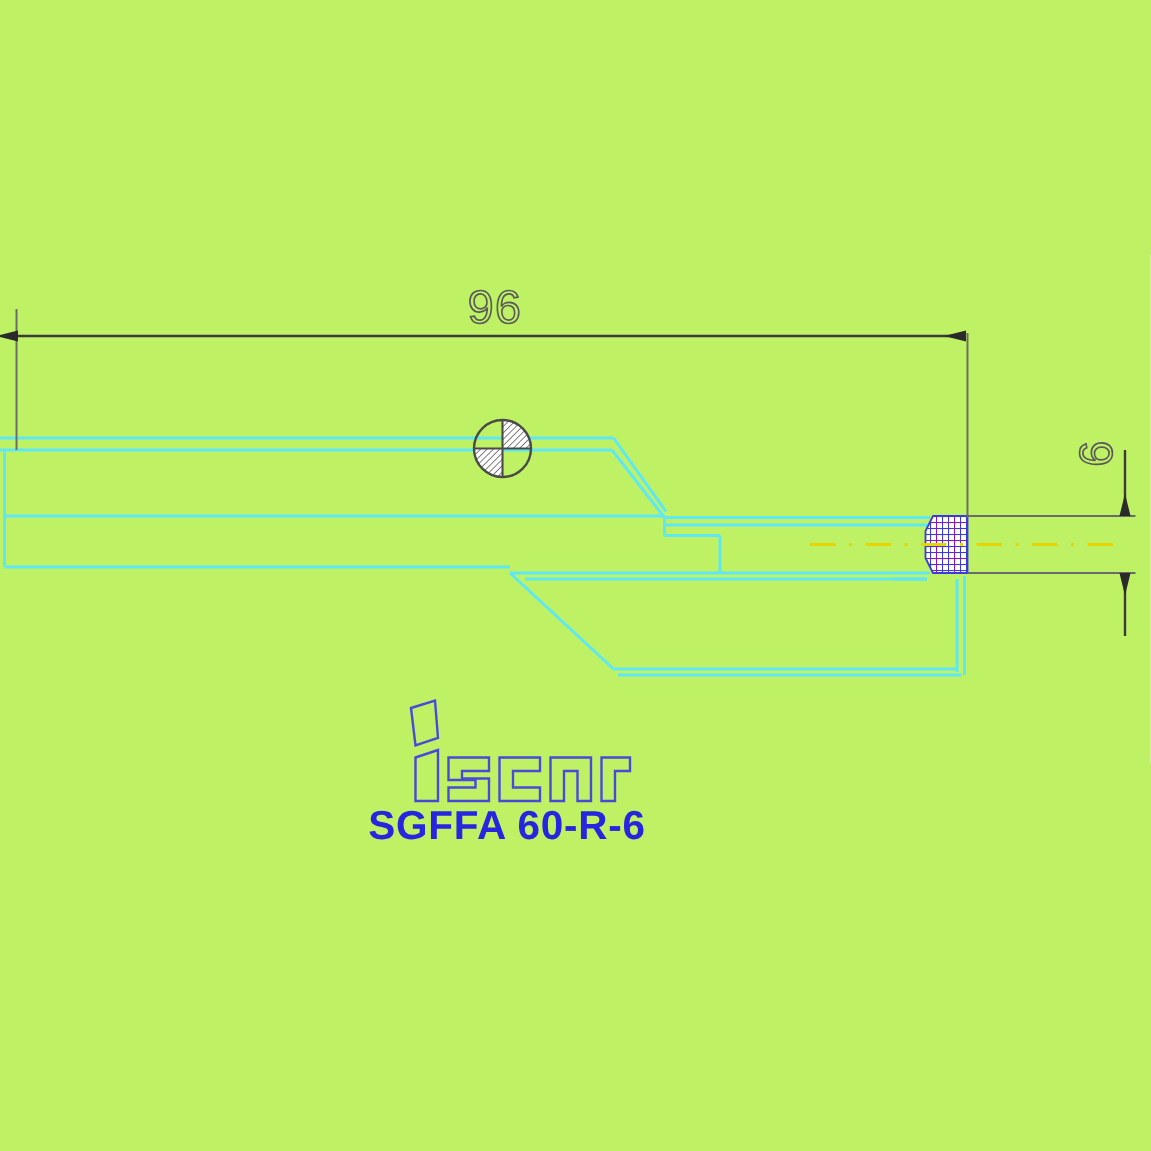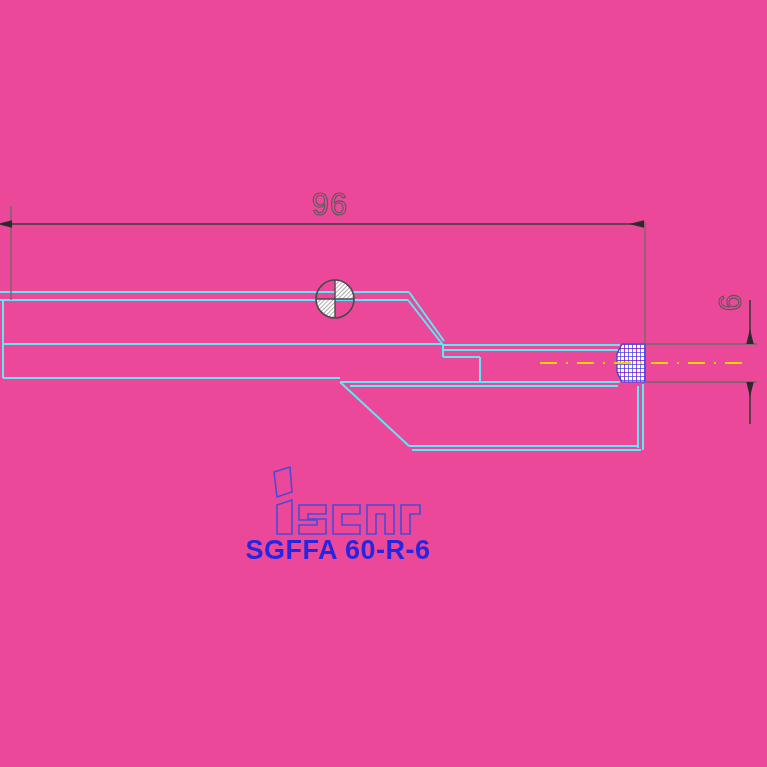--- a/index.html
+++ b/index.html
@@ -5,21 +5,21 @@
 <style>
   html,body{margin:0;padding:0;background:#ffffff;}
   body{
     width:767px;height:767px;
     font-family:"Liberation Sans", sans-serif;
     overflow:hidden;
     position:relative;
   }
   #stage{
     position:absolute;left:0;top:0;width:767px;height:767px;
-    background:#ec4899;
+    background:#bef264;
   }
   svg#drawing{position:absolute;left:0;top:0;width:767px;height:767px;display:block;}
   .dimtext{
     font-family:"Liberation Sans", sans-serif;
     font-size:31px;
     fill:none;
     stroke:#5a5a5a;
     stroke-width:1.1px;
     letter-spacing:1px;
   }

